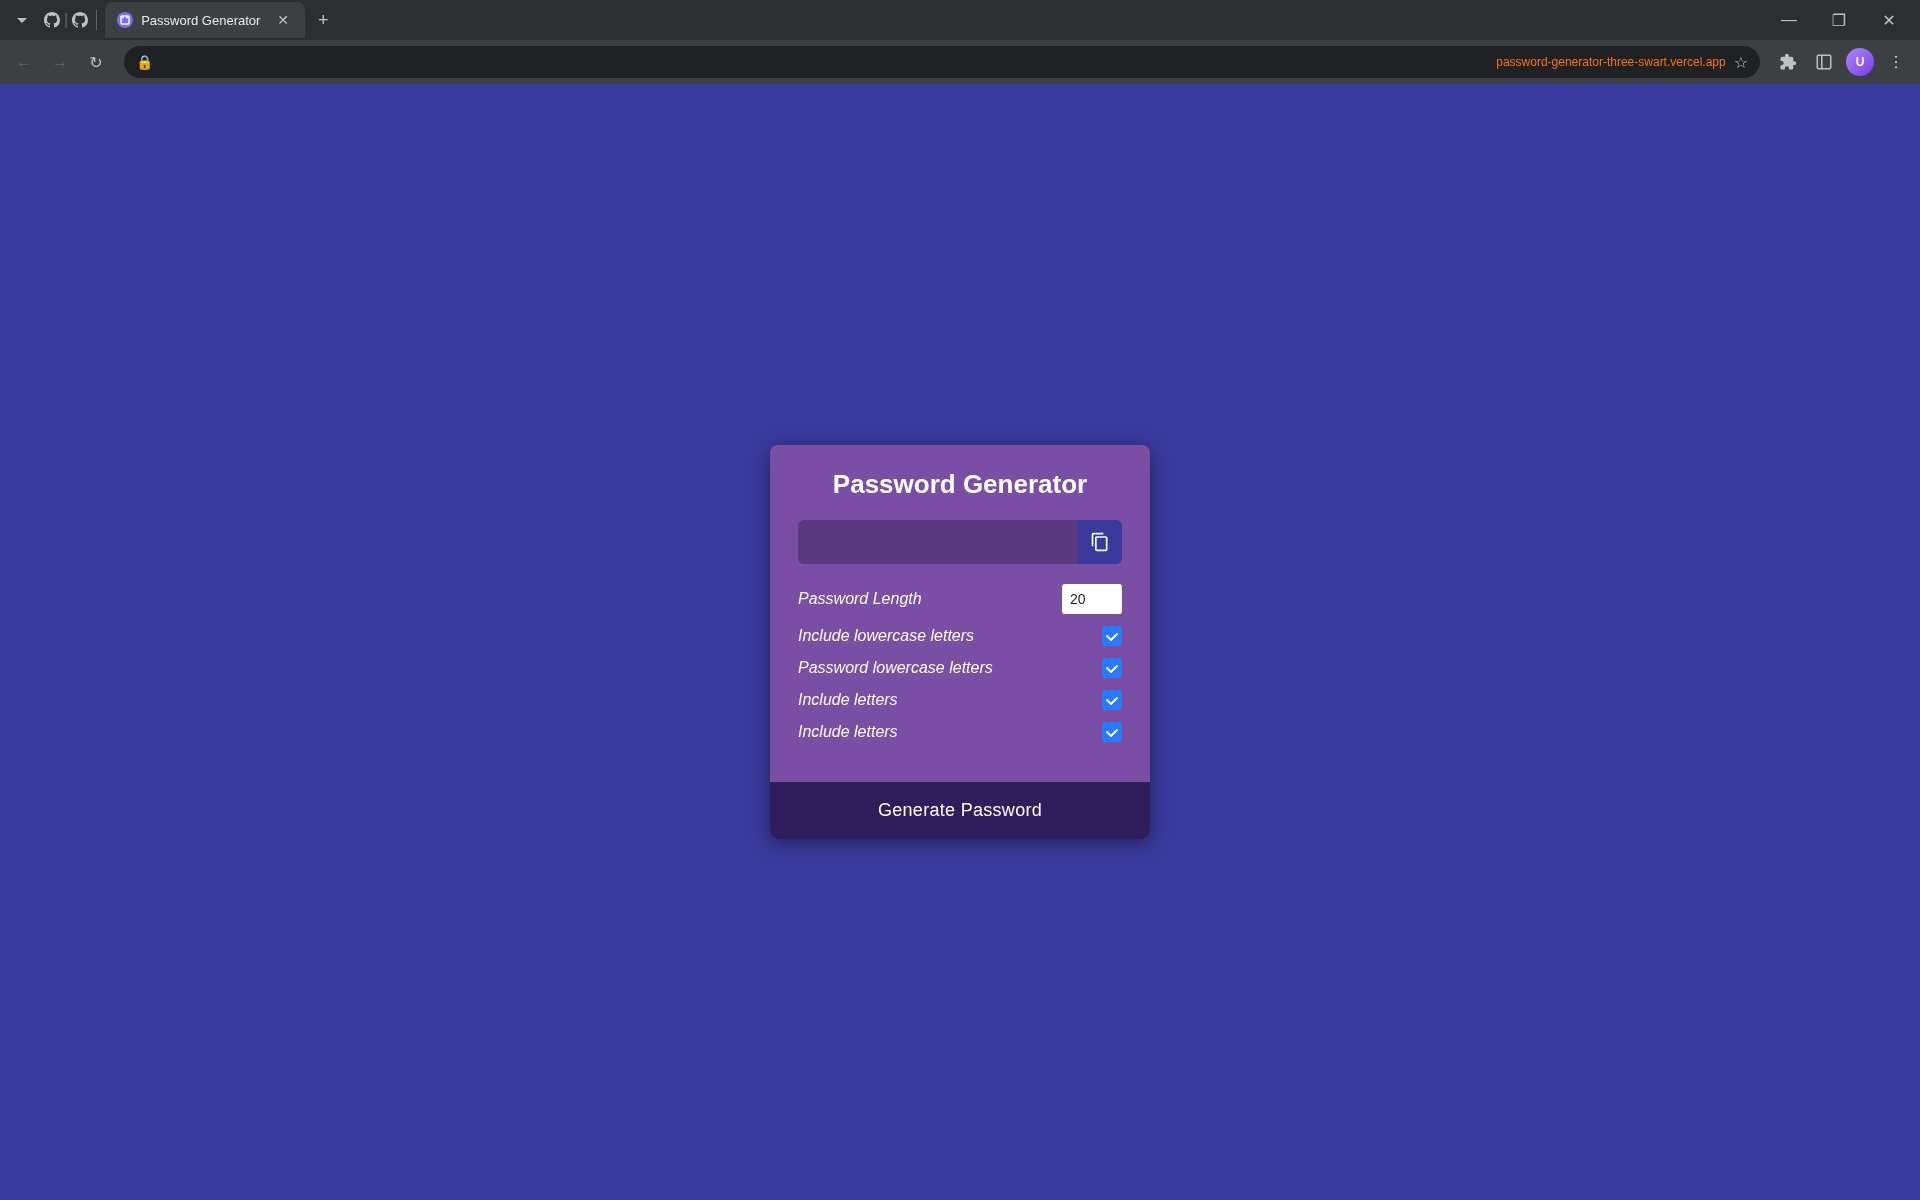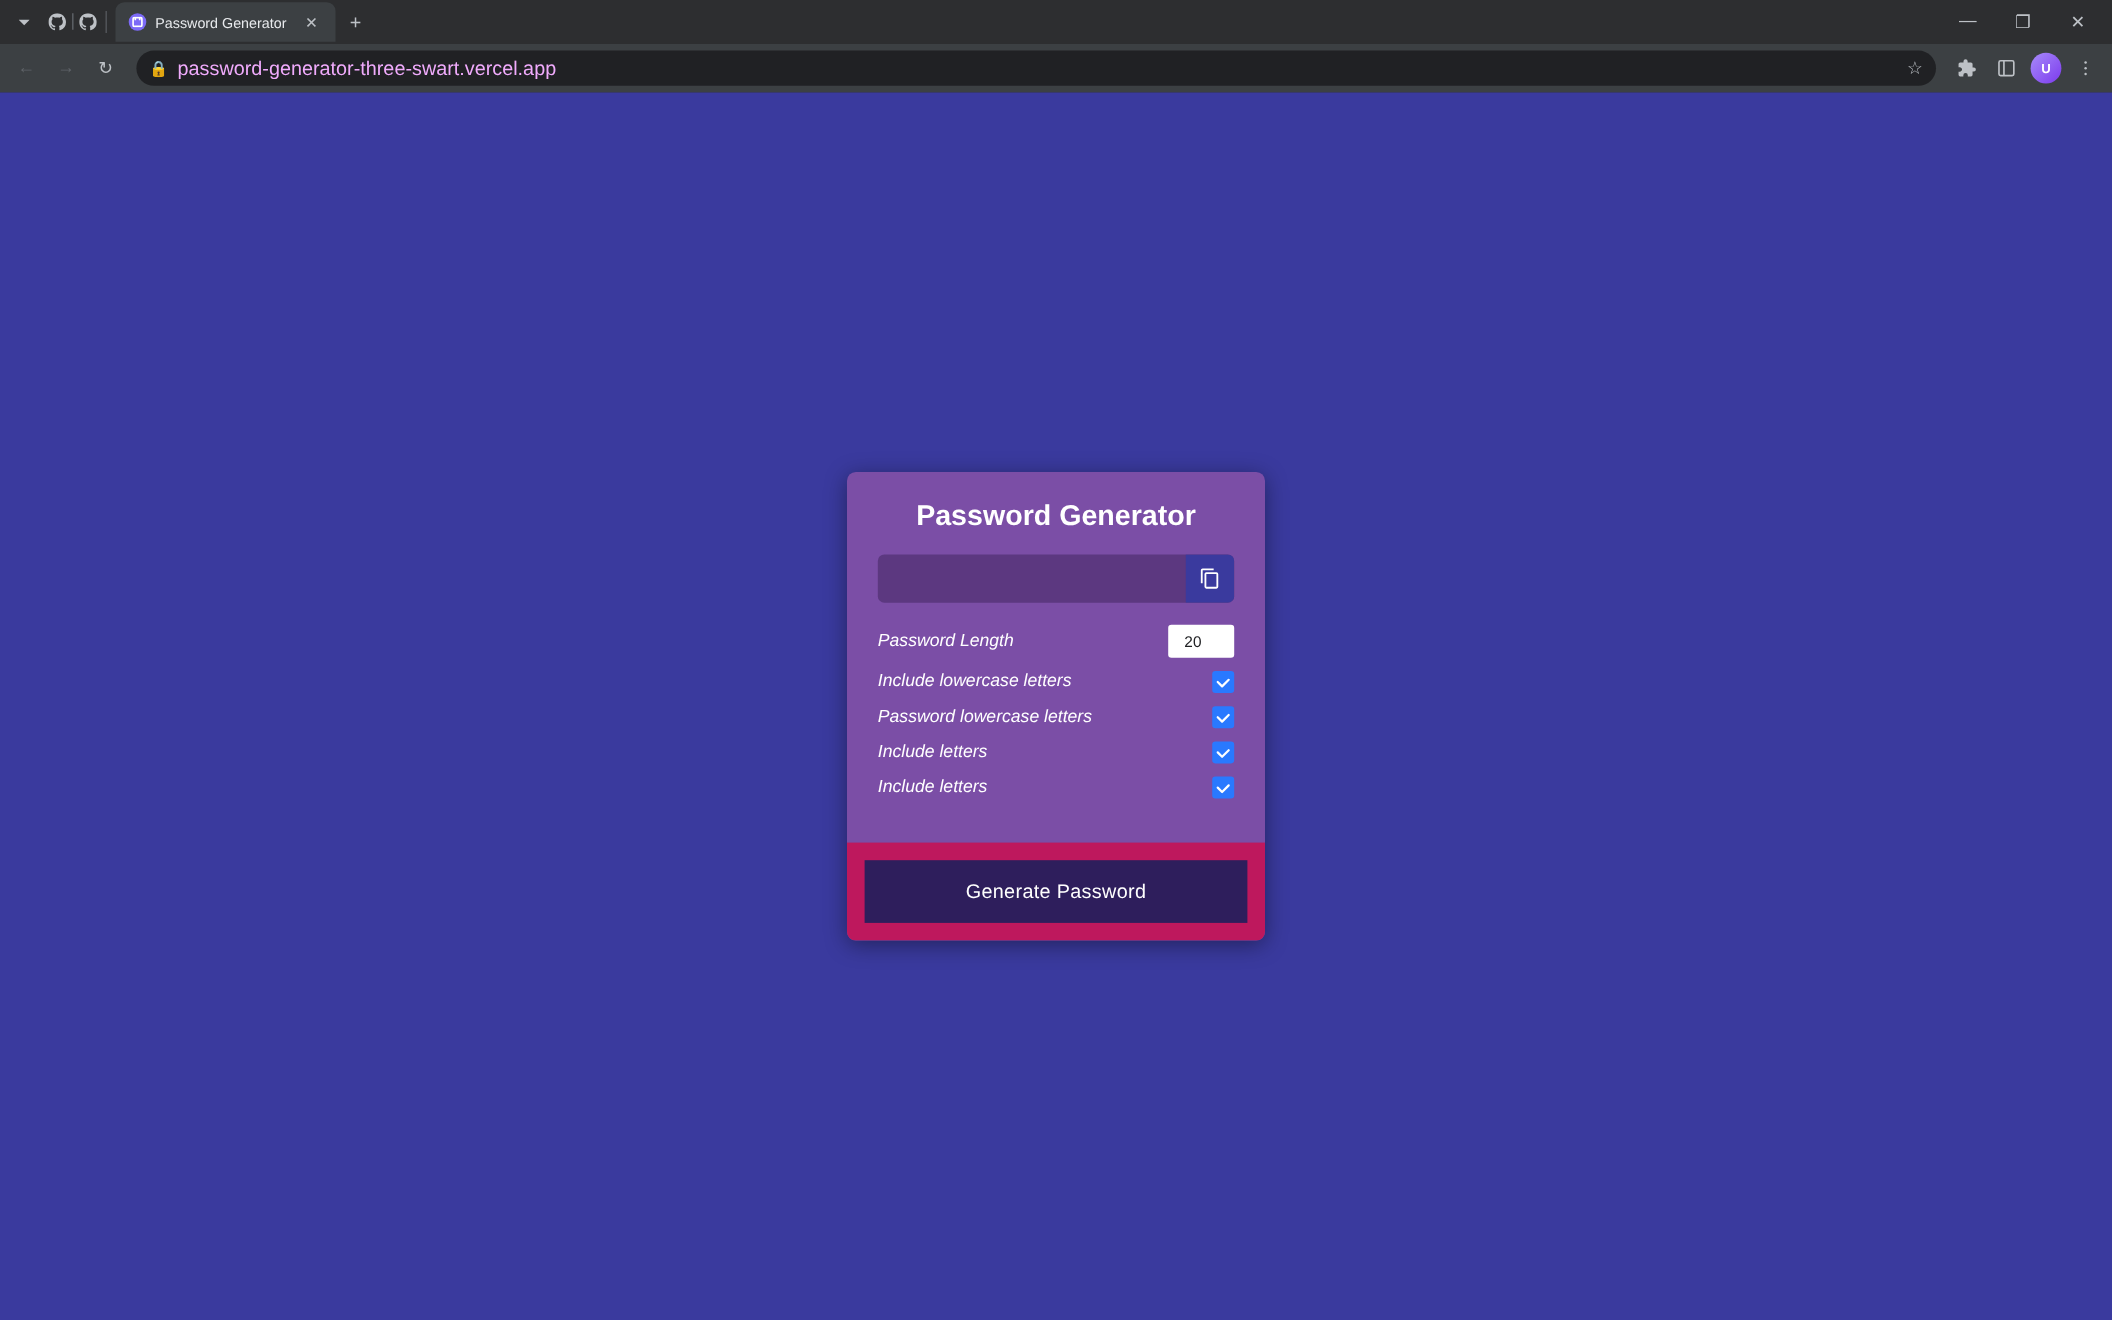--- a/index.html
+++ b/index.html
@@ -179,22 +179,23 @@
       margin: 0 8px;
     }
 
     .address-bar-lock {
       color: #bdc1c6;
       font-size: 14px;
     }
 
     .address-bar-url {
       flex: 1;
-      font-size: 18px;
-      color: #f0abfc;
+      font-size: 12px;
+      color: #f97316;
+      text-align: right;
     }
 
     .address-bar-star {
       color: #bdc1c6;
       font-size: 16px;
       cursor: pointer;
     }
 
     .nav-right-icons {
       display: flex;
@@ -304,21 +305,21 @@
       color: white;
       font-size: 16px;
       font-style: italic;
     }
 
     .option-input-number {
       width: 60px;
       height: 30px;
       border: none;
       border-radius: 3px;
-      text-align: center;
+      text-align: left;
       font-size: 14px;
       padding: 0 8px;
       background: white;
       color: #202124;
     }
 
     .checkbox-custom {
       width: 20px;
       height: 20px;
       background: #2979ff;
@@ -330,22 +331,22 @@
       flex-shrink: 0;
     }
 
     .checkbox-custom svg {
       width: 14px;
       height: 14px;
       fill: white;
     }
 
     .card-footer {
-      background: #be185d;
-      padding: 16px;
+      background: #22c55e;
+      padding: 0;
     }
 
     .generate-button {
       width: 100%;
       padding: 18px;
       background: #2e1e5c;
       border: none;
       color: white;
       font-size: 18px;
       font-weight: 500;

